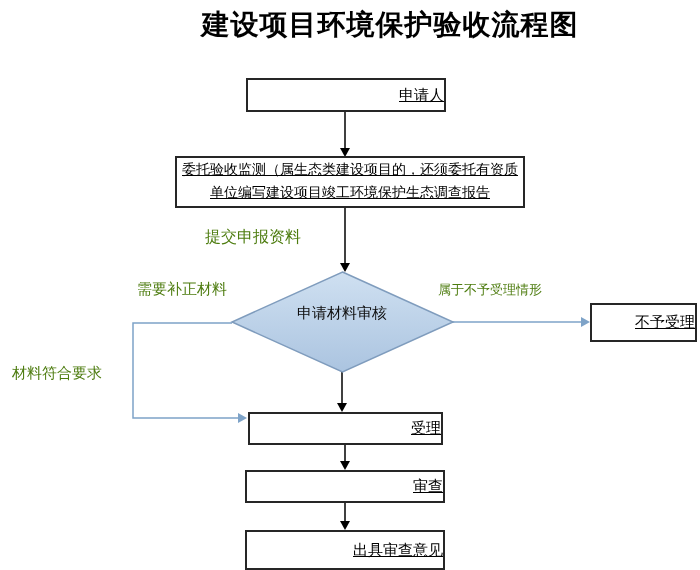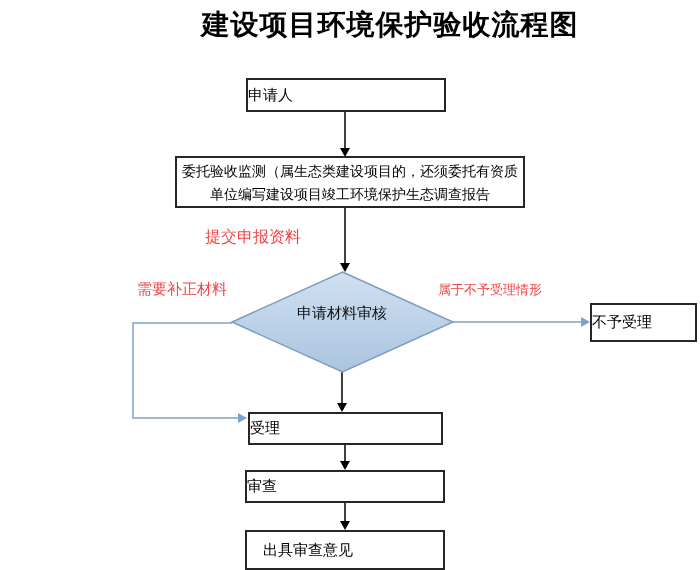--- a/index.html
+++ b/index.html
@@ -31,34 +31,35 @@
     letter-spacing: 1px;
     padding-left: 40px;
   }
   .node {
     position: absolute;
     box-sizing: border-box;
     background: #ffffff;
     border: 2px solid #262626;
     display: flex;
     align-items: center;
-    justify-content: flex-start;
+    justify-content: flex-end;
     font-size: 15px;
     color: #000000;
     text-align: center;
+    text-decoration: underline;
   }
   .node.commission {
     font-size: 14px;
     line-height: 23px;
     flex-direction: column;
     padding: 2px 4px;
   }
   .edge-label {
     position: absolute;
-    color: #ef4444;
+    color: #4d7c0f;
     white-space: nowrap;
   }
   .decision-label {
     position: absolute;
     left: 242px; top: 304px;
     width: 200px;
     text-align: center;
     font-size: 15px;
     color: #0d0d0d;
   }
@@ -142,14 +143,15 @@
   <div class="node" style="left:245px; top:530px; width:200px; height:40px;padding-left:16px;">
     <span>出具审查意见</span>
   </div>
 
   <div class="edge-label" style="left:205px; top:227px; font-size:16px;">提交申报资料</div>
 
   <div class="edge-label" style="left:137px; top:280px; font-size:15px;">需要补正材料</div>
 
   <div class="edge-label" style="left:438px; top:281px; font-size:13px;">属于不予受理情形</div>
 
+  <div class="edge-label" style="left:12px; top:364px; font-size:15px;">材料符合要求</div>
 
 </div>
 
 </body></html>

